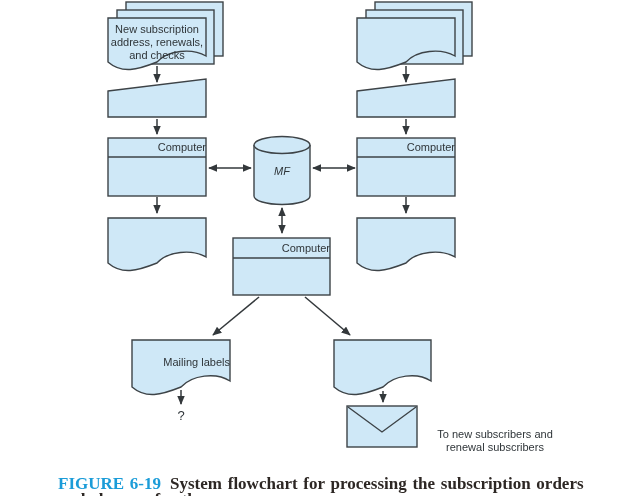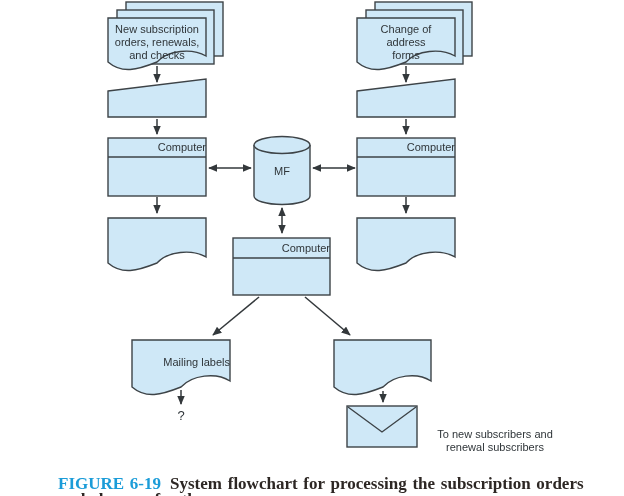--- a/index.html
+++ b/index.html
@@ -99,32 +99,29 @@
     <line class="arrow" x1="181" y1="390" x2="181" y2="404" marker-end="url(#ah)"></line>
 
     <path class="shape" d="M334,340 H431 V381 C417,372 394,375 383,387 C363,395 348,399 334,387 Z"></path>
     <line class="arrow" x1="383" y1="391" x2="383" y2="402" marker-end="url(#ah)"></line>
 
     <rect class="shape" x="347" y="406" width="70" height="41"></rect>
     <polyline class="line" points="348,407 382,432 416,407"></polyline>
   </svg>
 
   <div class="node-label" style="left:108px; top:23px; width:98px;">New subscription
-orders, renewals,
+address, renewals,
 and checks</div>
 
-  <div class="node-label" style="left:357px; top:23px; width:98px;">Change of
-address
-forms</div>
 
   <div class="node-label band-label" style="left:108px; top:138px; width:98px;">Computer</div>
 
   <div class="node-label band-label" style="left:357px; top:138px; width:98px;">Computer</div>
 
-  <div class="node-label" style="left:254px; top:165px; width:56px;">MF</div>
+  <div class="node-label" style="left:254px; top:165px; width:56px;font-style:italic;">MF</div>
 
   <div class="node-label band-label" style="left:233px; top:239px; width:97px;">Computer</div>
 
 
   <div class="node-label" style="left:132px; top:356px; width:98px;text-align:right;">Mailing labels</div>
 
   <div class="node-label qmark" style="left:171px; top:409px; width:20px;">?</div>
 
   <div class="node-label env-note" style="left:420px; top:428px; width:150px;">To new subscribers and
 renewal subscribers</div>

